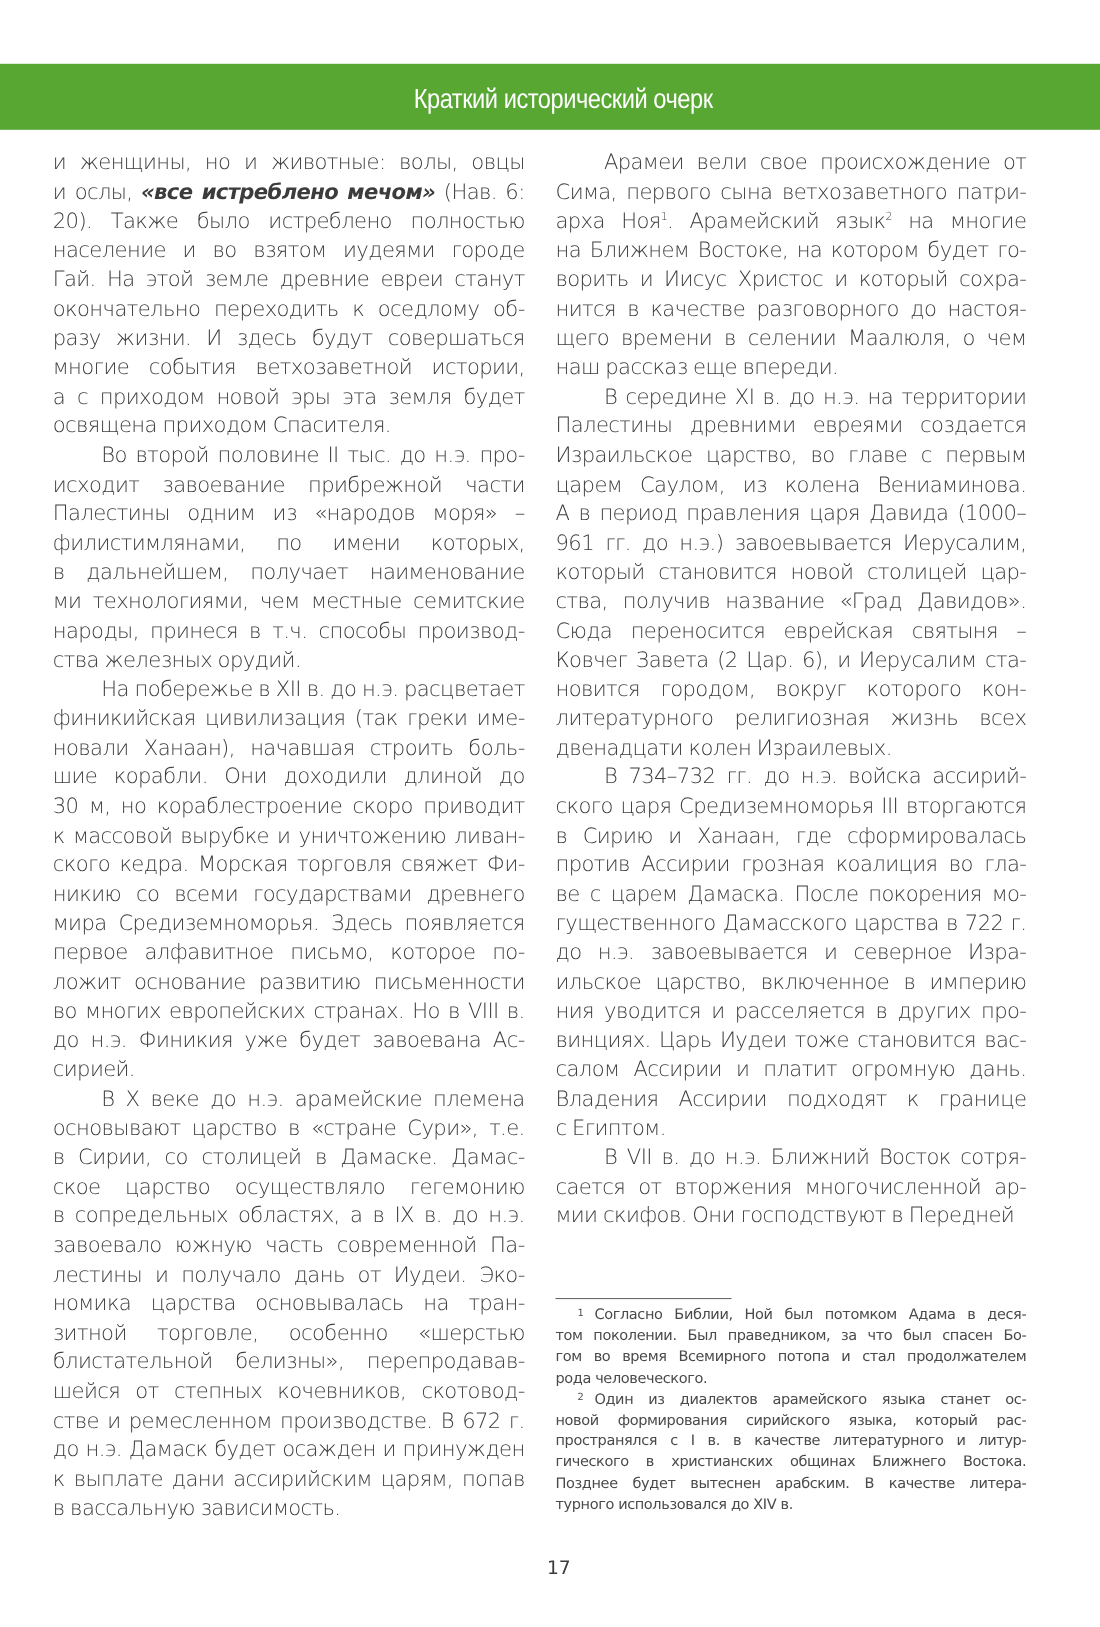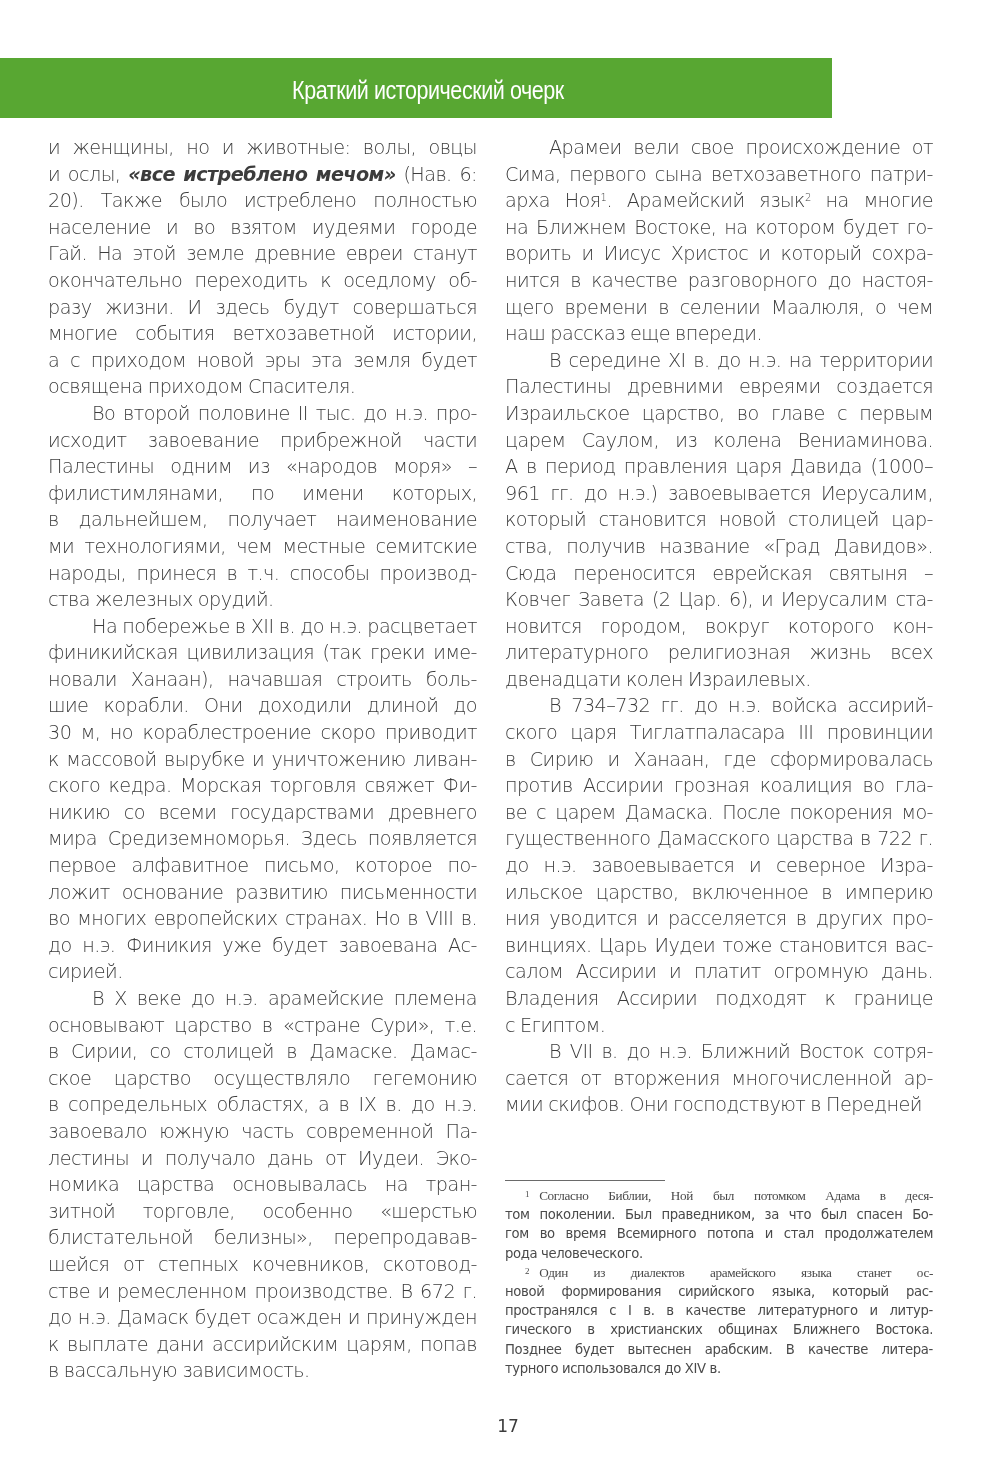--- a/index.html
+++ b/index.html
@@ -6,21 +6,21 @@
     body {
       width: 1000px; height: 1479px;
       background: #ffffff;
       position: relative;
       overflow: hidden;
       font-family: "DejaVu Sans", sans-serif;
       color: #3c3c3c;
     }
     .banner {
       position: absolute; left: 0; top: 58px;
-      width: 832px; height: 60px;
+      width: 1000px; height: 60px;
       background: #58a732;
       display: flex; align-items: center; justify-content: center;
     }
     .banner-title {
       color: #ffffff;
       font-family: "Liberation Sans", sans-serif;
       font-size: 25px;
       font-weight: normal;
       letter-spacing: -0.5px;
       transform: scaleX(0.86);
@@ -51,21 +51,21 @@
       width: 160px; height: 1px; background: #6a6a6a;
     }
     .footnotes {
       position: absolute; left: 505px; top: 1186px; width: 428px;
       font-family: "DejaVu Sans", sans-serif;
       font-size: 13.2px; line-height: 19.2px;
       letter-spacing: -0.35px;
       color: #4a4a4a;
     }
     .fn-line { display: block; white-space: nowrap; text-align: justify; text-align-last: justify; }
-    .fn-line.first { padding-left: 20px; font-family: Liberation Serif, serif; }
+    .fn-line.first { padding-left: 20px; }
     .fn-line.last { text-align-last: left; }
     .fn-mark { font-size: 9px; vertical-align: top; position: relative; top: -1px; margin-right: 10px; }
     .page-number {
       position: absolute; left: 0; width: 1000px; top: 1416px;
       text-align: center; font-size: 17px; color: #3c3c3c;
       font-family: "DejaVu Sans", sans-serif;
       padding-left: 8px;
     }
   </style>
 </head>
@@ -153,21 +153,21 @@
       <span class="line">который становится новой столицей цар-</span>
       <span class="line">ства, получив название «Град Давидов».</span>
       <span class="line">Сюда переносится еврейская святыня –</span>
       <span class="line">Ковчег Завета (2 Цар. 6), и Иерусалим ста-</span>
       <span class="line">новится городом, вокруг которого кон-</span>
       <span class="line">литературного религиозная жизнь всех</span>
       <span class="line last">двенадцати колен Израилевых.</span>
     </div>
     <div class="para">
       <span class="line first">В 734–732 гг. до н.э. войска ассирий-</span>
-      <span class="line">ского царя Тиглатпаласара III провинции</span>
+      <span class="line">ского царя Средиземноморья III вторгаются</span>
       <span class="line">в Сирию и Ханаан, где сформировалась</span>
       <span class="line">против Ассирии грозная коалиция во гла-</span>
       <span class="line">ве с царем Дамаска. После покорения мо-</span>
       <span class="line">гущественного Дамасского царства в 722 г.</span>
       <span class="line">до н.э. завоевывается и северное Изра-</span>
       <span class="line">ильское царство, включенное в империю</span>
       <span class="line">ния уводится и расселяется в других про-</span>
       <span class="line">винциях. Царь Иудеи тоже становится вас-</span>
       <span class="line">салом Ассирии и платит огромную дань.</span>
       <span class="line">Владения Ассирии подходят к границе</span>

